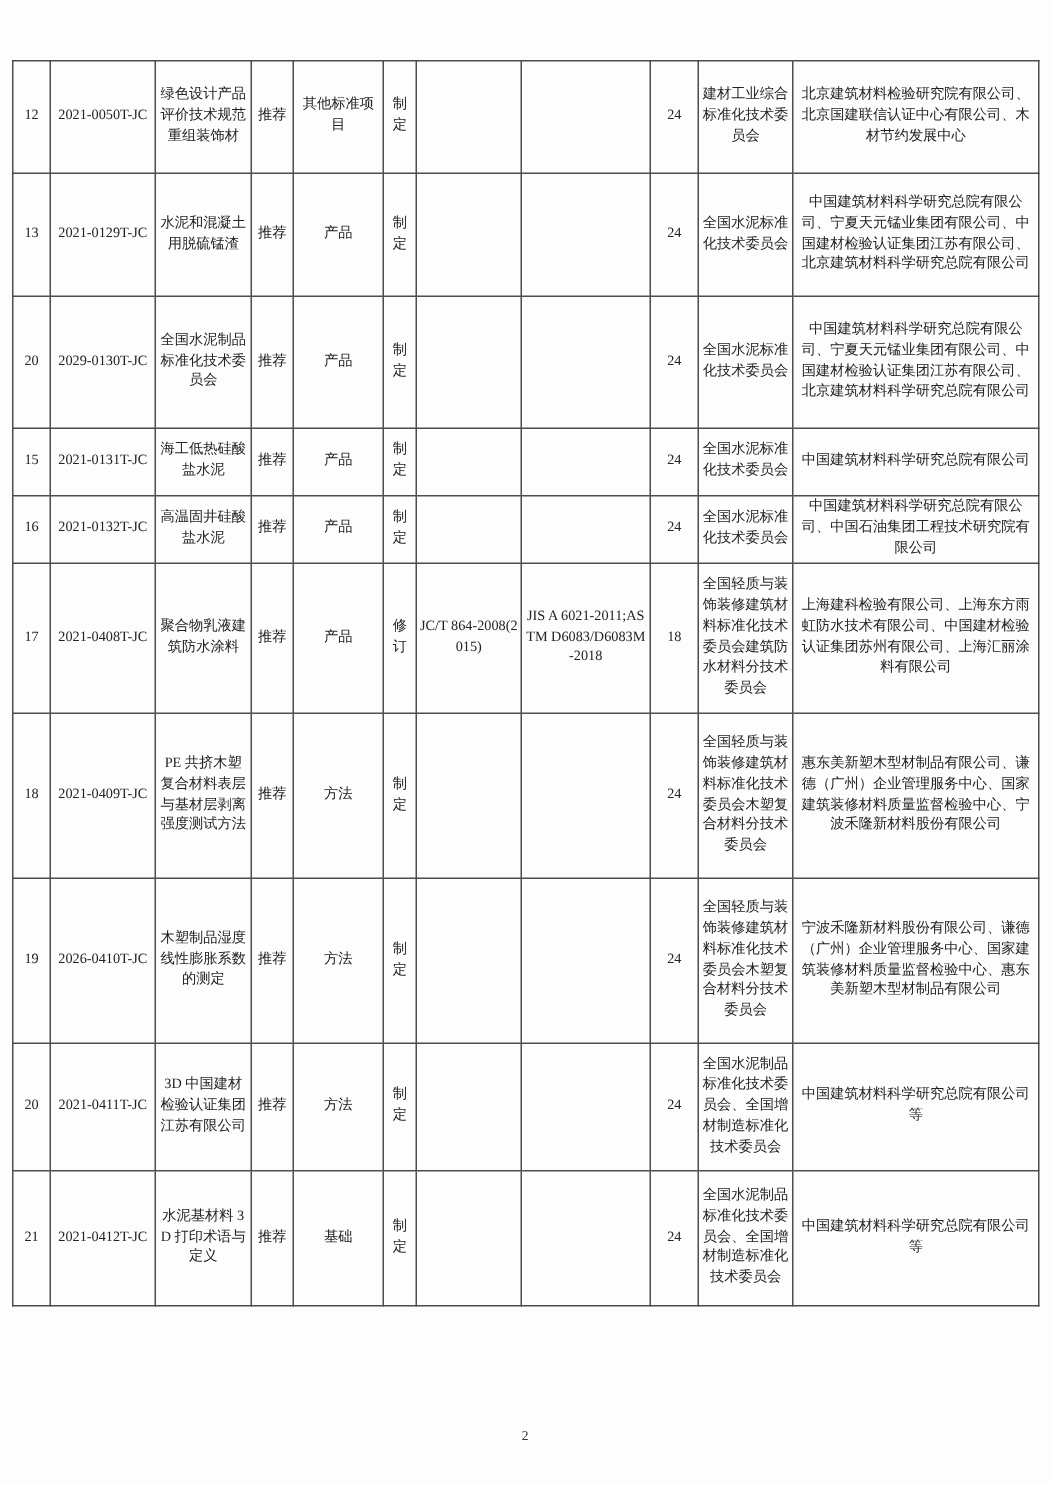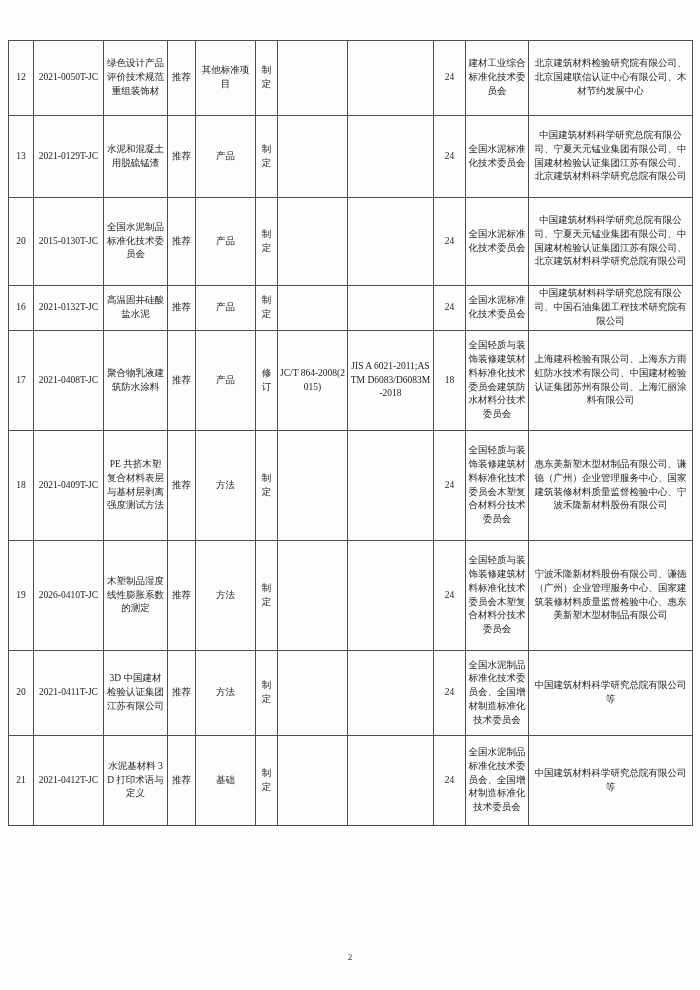--- a/index.html
+++ b/index.html
@@ -90,30 +90,43 @@
           <td class="c4">产品</td>
           <td class="c5">制定</td>
           <td class="c6"></td>
           <td class="c7"></td>
           <td class="c8">24</td>
           <td class="c9">全国水泥标准化技术委员会</td>
           <td class="c10">中国建筑材料科学研究总院有限公司、宁夏天元锰业集团有限公司、中国建材检验认证集团江苏有限公司、北京建筑材料科学研究总院有限公司</td>
         </tr>
         <tr style="height: 88px;">
           <td class="c0">20</td>
-          <td class="c1">2015-0130T-JC</td>
+          <td class="c1">2029-0130T-JC</td>
           <td class="c2">全国水泥制品标准化技术委员会</td>
           <td class="c3">推荐</td>
           <td class="c4">产品</td>
           <td class="c5">制定</td>
           <td class="c6"></td>
           <td class="c7"></td>
           <td class="c8">24</td>
           <td class="c9">全国水泥标准化技术委员会</td>
           <td class="c10">中国建筑材料科学研究总院有限公司、宁夏天元锰业集团有限公司、中国建材检验认证集团江苏有限公司、北京建筑材料科学研究总院有限公司</td>
+        </tr>
+        <tr style="height: 45px;">
+          <td class="c0">15</td>
+          <td class="c1">2021-0131T-JC</td>
+          <td class="c2">海工低热硅酸盐水泥</td>
+          <td class="c3">推荐</td>
+          <td class="c4">产品</td>
+          <td class="c5">制定</td>
+          <td class="c6"></td>
+          <td class="c7"></td>
+          <td class="c8">24</td>
+          <td class="c9">全国水泥标准化技术委员会</td>
+          <td class="c10">中国建筑材料科学研究总院有限公司</td>
         </tr>
         <tr style="height: 45px;">
           <td class="c0">16</td>
           <td class="c1">2021-0132T-JC</td>
           <td class="c2">高温固井硅酸盐水泥</td>
           <td class="c3">推荐</td>
           <td class="c4">产品</td>
           <td class="c5">制定</td>
           <td class="c6"></td>
           <td class="c7"></td>

